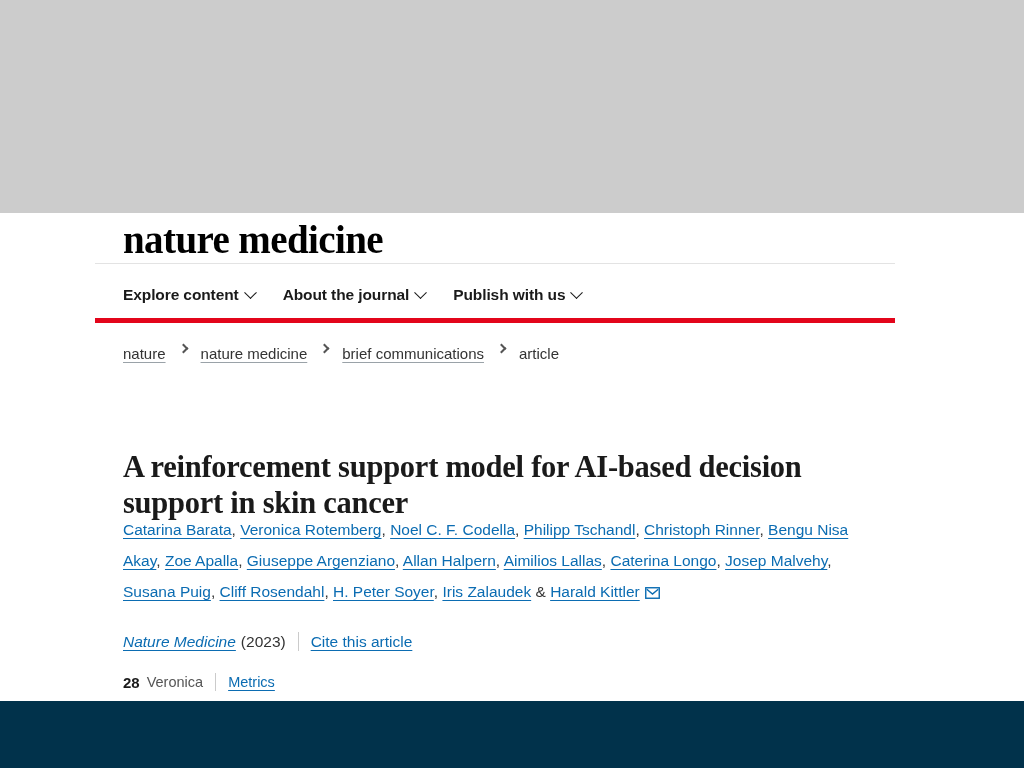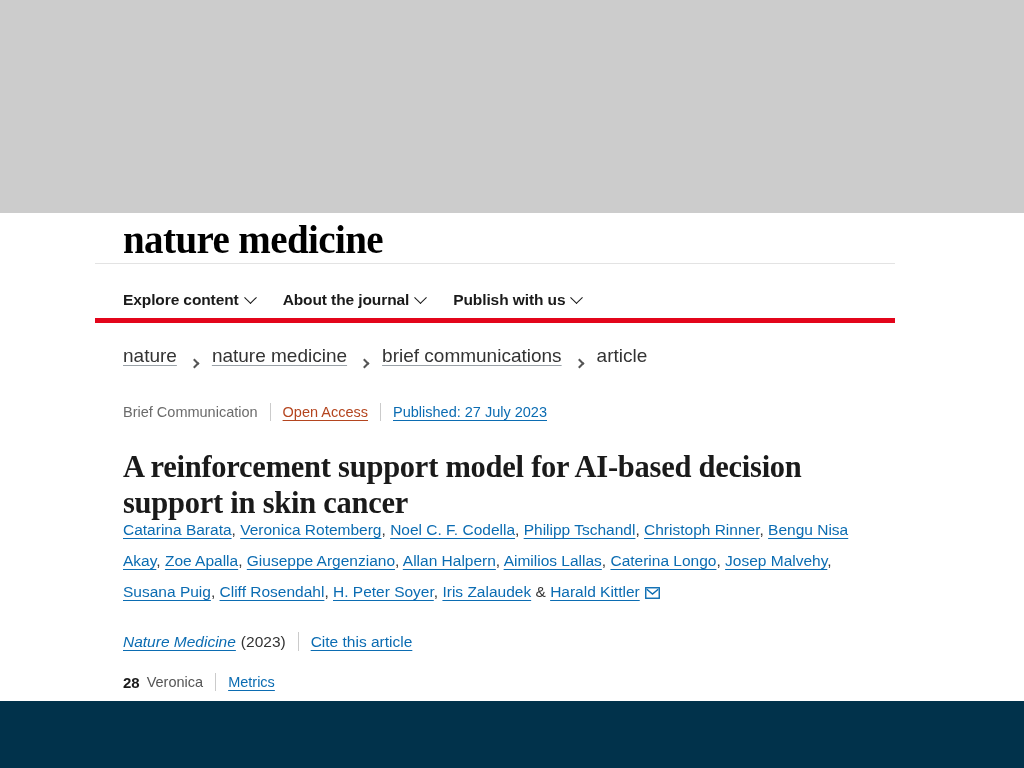--- a/index.html
+++ b/index.html
@@ -75,21 +75,21 @@
     background: #e3e3e3;
   }
 
   
   .nav {
     position: absolute;
     left: 123px;
     top: 68px;
     height: 28px;
     display: flex;
-    align-items: flex-end;
+    align-items: center;
     gap: 28px;
   }
   .nav-item {
     display: flex;
     align-items: center;
     gap: 7px;
     font-size: 15.5px;
     font-weight: bold;
     color: #1a1a1a;
     cursor: pointer;
@@ -113,22 +113,22 @@
     height: 5px;
     background: #e3051b;
   }
 
   
   .breadcrumb {
     position: absolute;
     left: 123px;
     top: 132px;
     display: flex;
-    align-items: flex-end;
-    font-size: 19px;
+    align-items: flex-start;
+    font-size: 15px;
     color: #333333;
     gap: 0;
   }
   .crumb-link {
     color: #333333;
     text-decoration: underline;
     text-decoration-color: #9aa2a8;
     text-underline-offset: 3px;
     cursor: pointer;
     white-space: nowrap;
@@ -317,27 +317,20 @@
     <div class="breadcrumb">
       <span class="crumb-link">nature</span>
       <span class="crumb-sep"></span>
       <span class="crumb-link">nature medicine</span>
       <span class="crumb-sep"></span>
       <span class="crumb-link">brief communications</span>
       <span class="crumb-sep"></span>
       <span class="crumb-current">article</span>
     </div>
 
-    <div class="meta-row">
-      <span class="meta-type">Brief Communication</span>
-      <span class="meta-div"></span>
-      <span class="meta-oa">Open Access</span>
-      <span class="meta-div"></span>
-      <span class="meta-pub">Published: 27 July 2023</span>
-    </div>
 
     <h1 class="article-title">A reinforcement support model for AI-based decision support in skin cancer</h1>
 
     <div class="authors">
       <span class="author-link">Catarina Barata</span><span class="author-sep">, </span><span class="author-link">Veronica Rotemberg</span><span class="author-sep">, </span><span class="author-link">Noel C. F. Codella</span><span class="author-sep">, </span><span class="author-link">Philipp Tschandl</span><span class="author-sep">, </span><span class="author-link">Christoph Rinner</span><span class="author-sep">, </span><span class="author-link">Bengu Nisa Akay</span><span class="author-sep">, </span><span class="author-link">Zoe Apalla</span><span class="author-sep">, </span><span class="author-link">Giuseppe Argenziano</span><span class="author-sep">, </span><span class="author-link">Allan Halpern</span><span class="author-sep">, </span><span class="author-link">Aimilios Lallas</span><span class="author-sep">, </span><span class="author-link">Caterina Longo</span><span class="author-sep">, </span><span class="author-link">Josep Malvehy</span><span class="author-sep">, </span><span class="author-link">Susana Puig</span><span class="author-sep">, </span><span class="author-link">Cliff Rosendahl</span><span class="author-sep">, </span><span class="author-link">H. Peter Soyer</span><span class="author-sep">, </span><span class="author-link">Iris Zalaudek</span><span class="author-sep"> </span><span class="author-sep">&amp;</span><span class="author-sep"> </span><span class="author-link">Harald Kittler</span><span class="envelope-icon"><svg width="15" height="12" viewBox="0 0 15 12">
             <rect x="0.75" y="0.75" width="13.5" height="10.5" fill="#ffffff" stroke="#0b6cb2" stroke-width="1.4"></rect>
             <path d="M1.8 2.2 L7.5 7.1 L13.2 2.2" fill="none" stroke="#0b6cb2" stroke-width="1.4"></path>
           </svg></span>
     </div>
 

